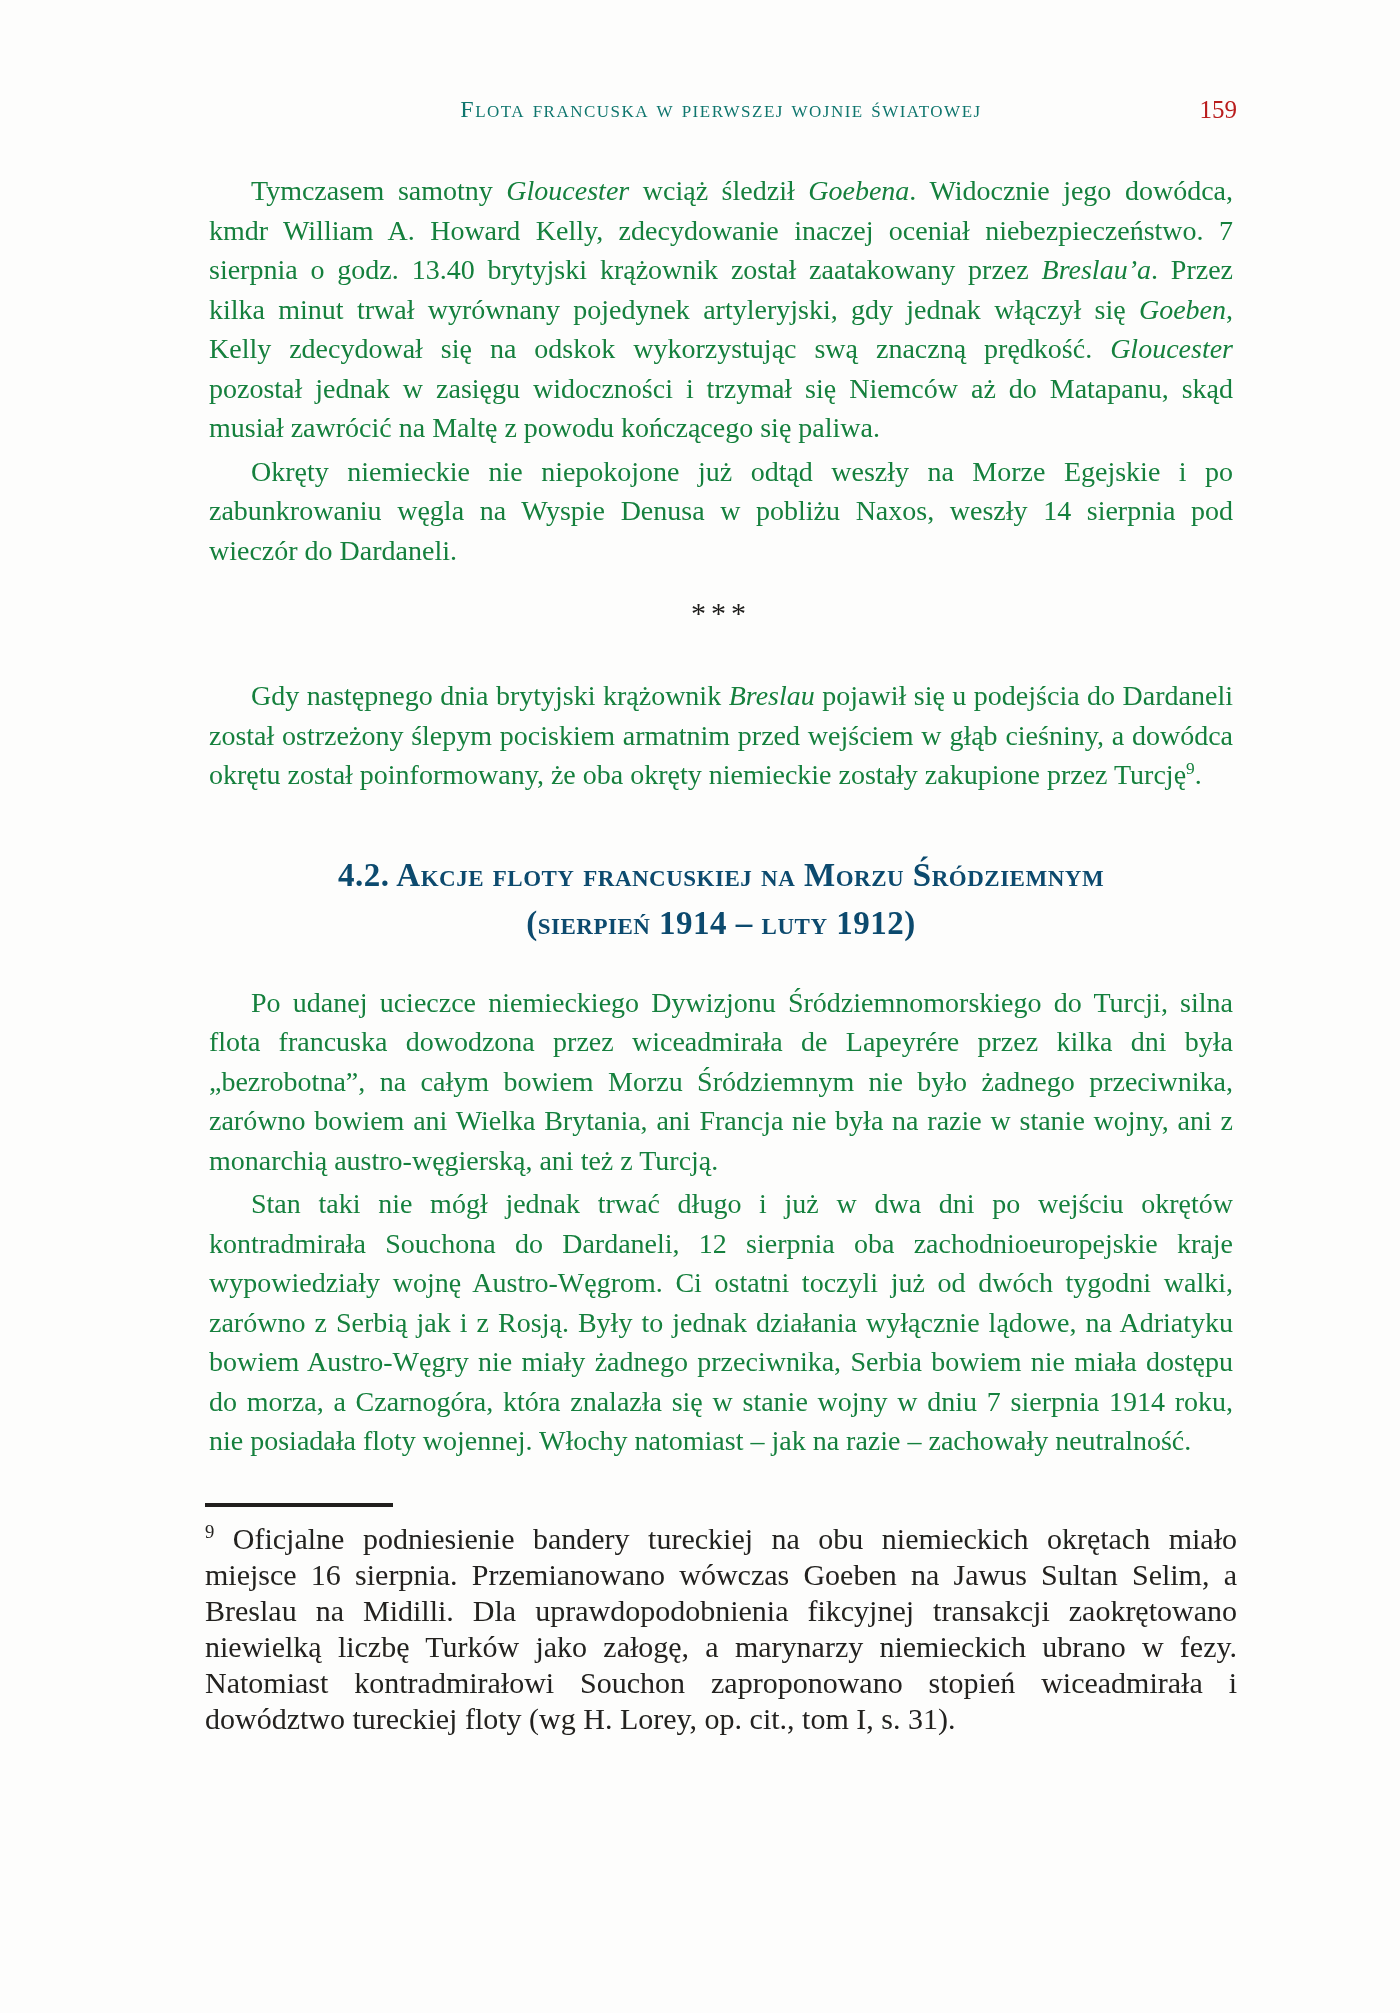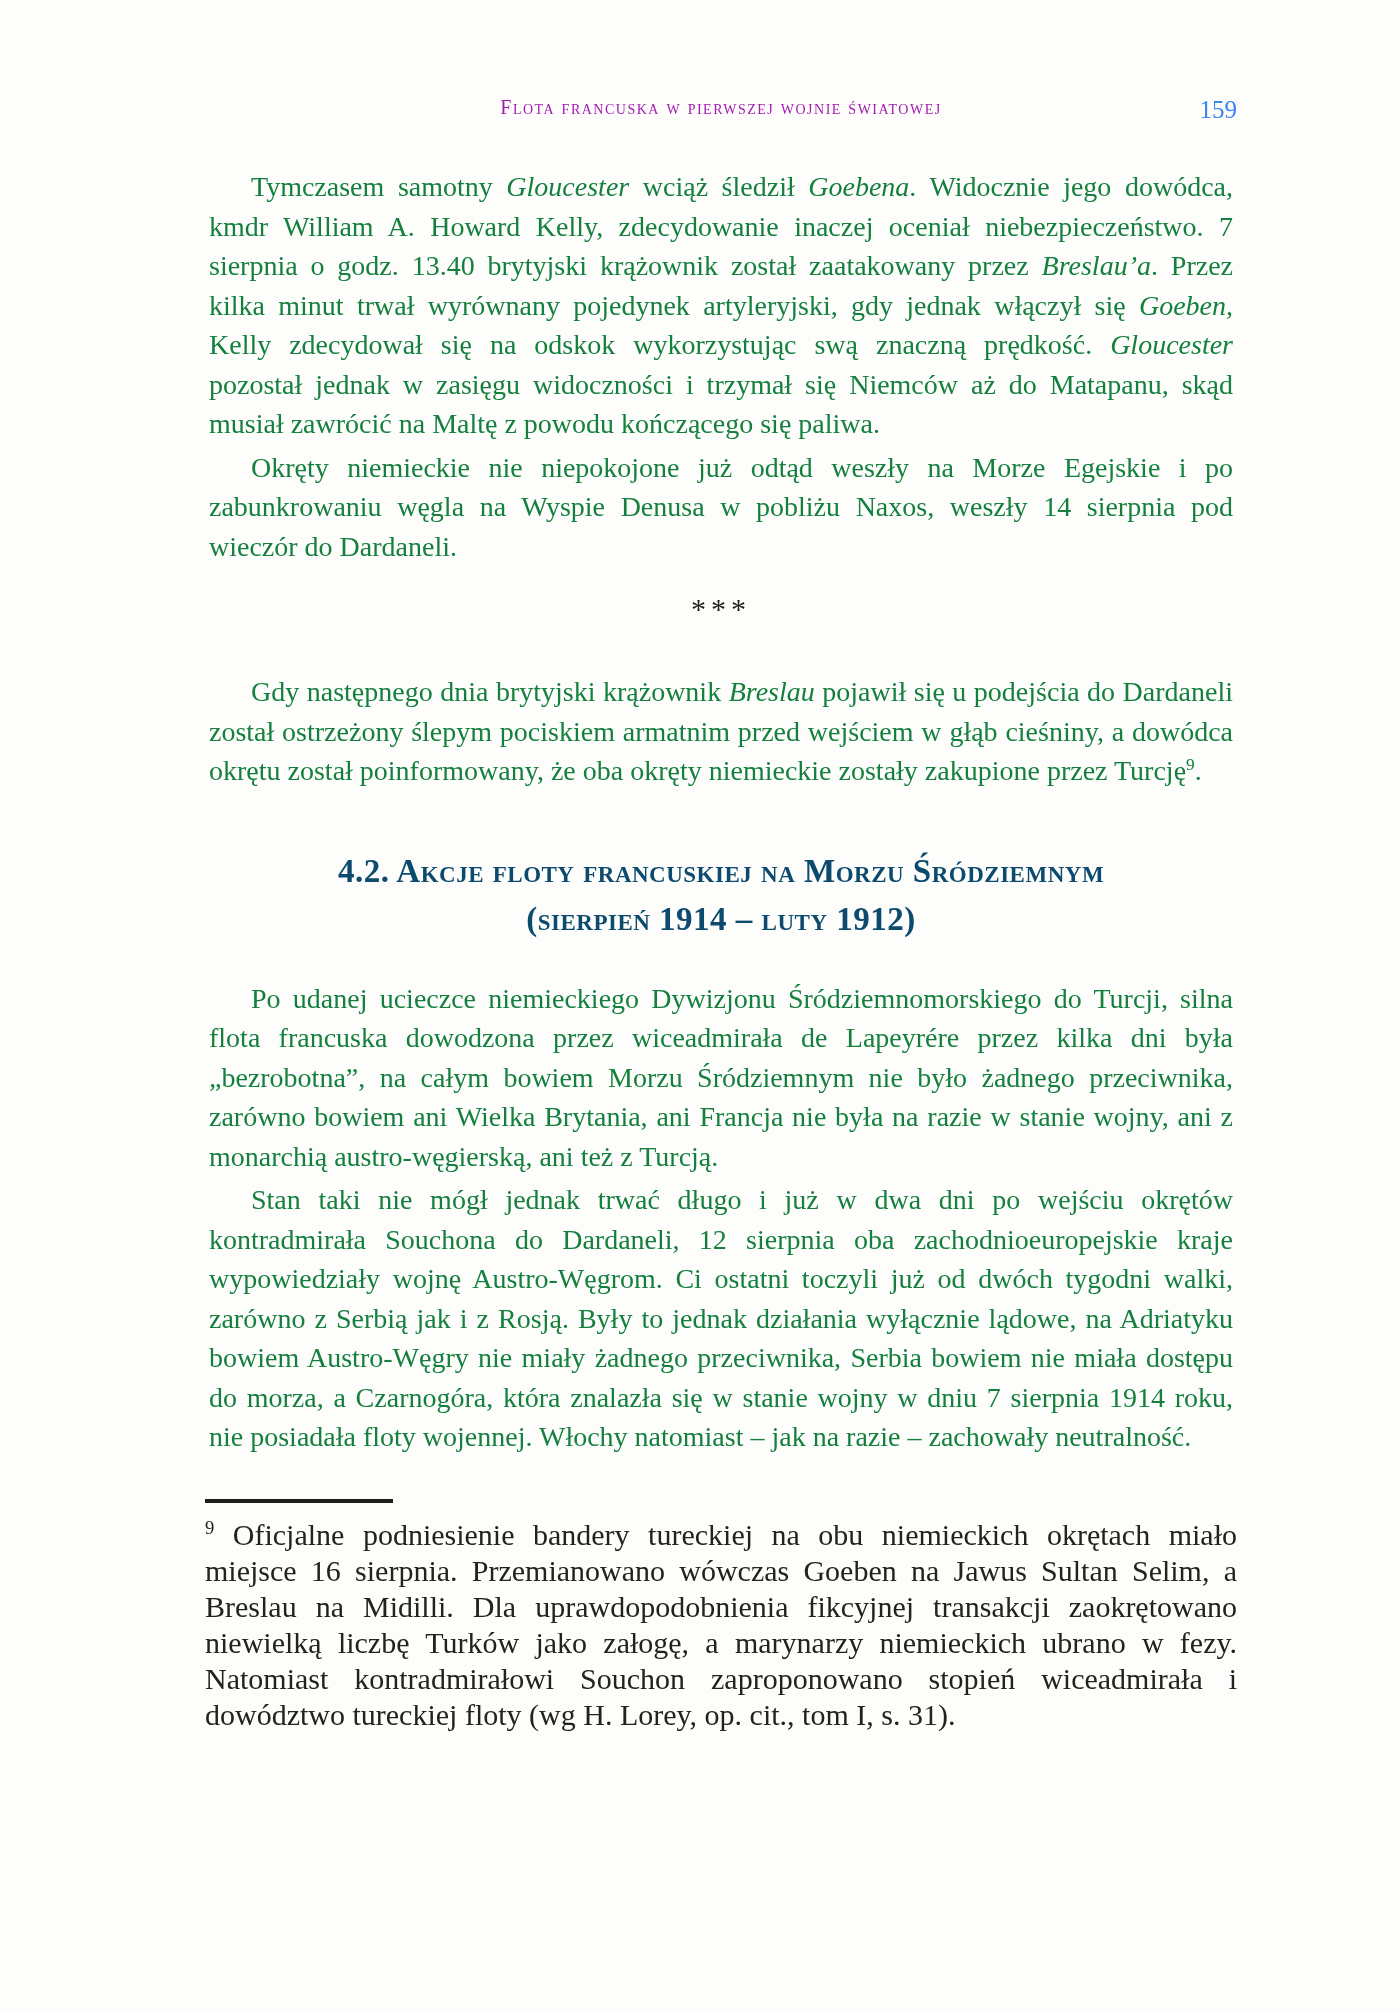--- a/index.html
+++ b/index.html
@@ -22,30 +22,30 @@
   
   .running-header {
     display: flex;
     align-items: baseline;
     justify-content: center;
     position: relative;
     margin-bottom: 48px;
   }
   .running-header .rh-title {
     font-variant: small-caps;
-    font-size: 20px;
+    font-size: 24px;
     letter-spacing: 1.5px;
-    color: #a21caf;
+    color: #0f766e;
   }
   .running-header .rh-pagenum {
     position: absolute;
     right: 0;
     top: 0;
     font-size: 25px;
-    color: #3b82f6;
+    color: #b91c1c;
   }
   
   .body-p {
     margin: 4px;
     font-size: 28px;
     line-height: 39.5px;
     text-align: justify;
     text-indent: 42px;
     color: #15803d;
   }

